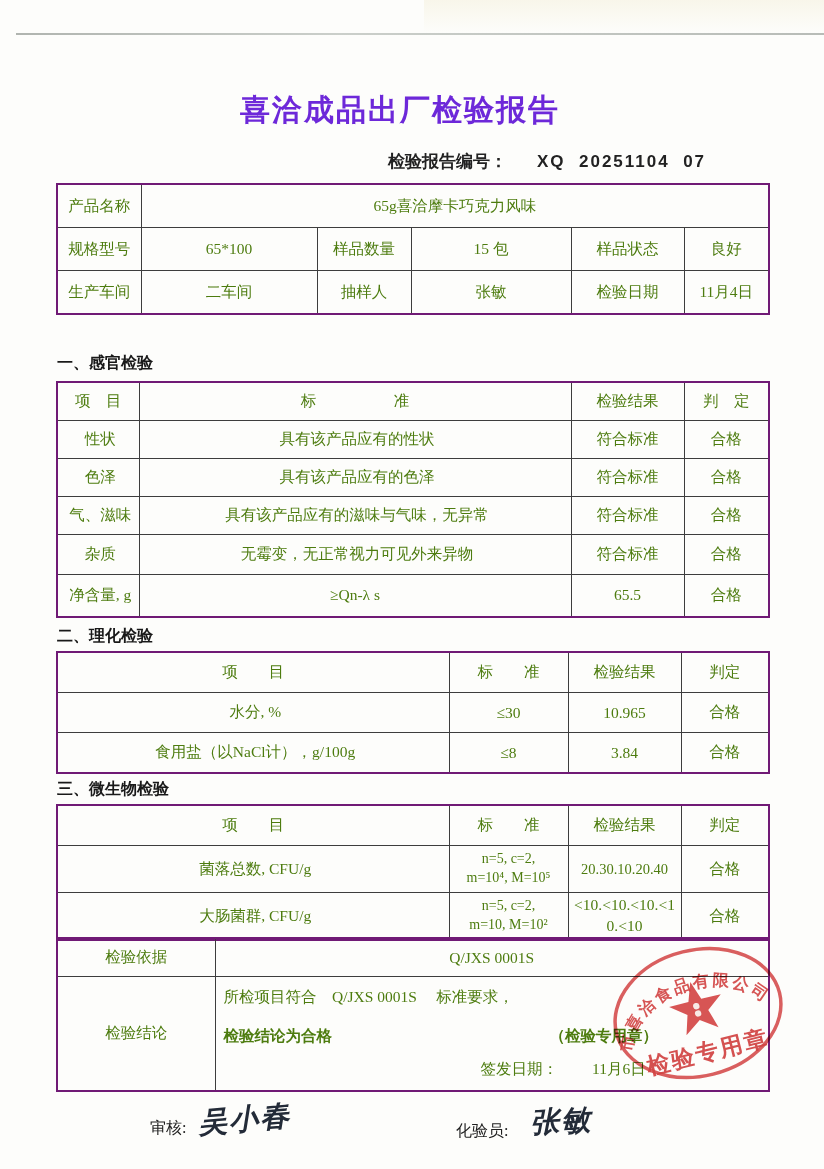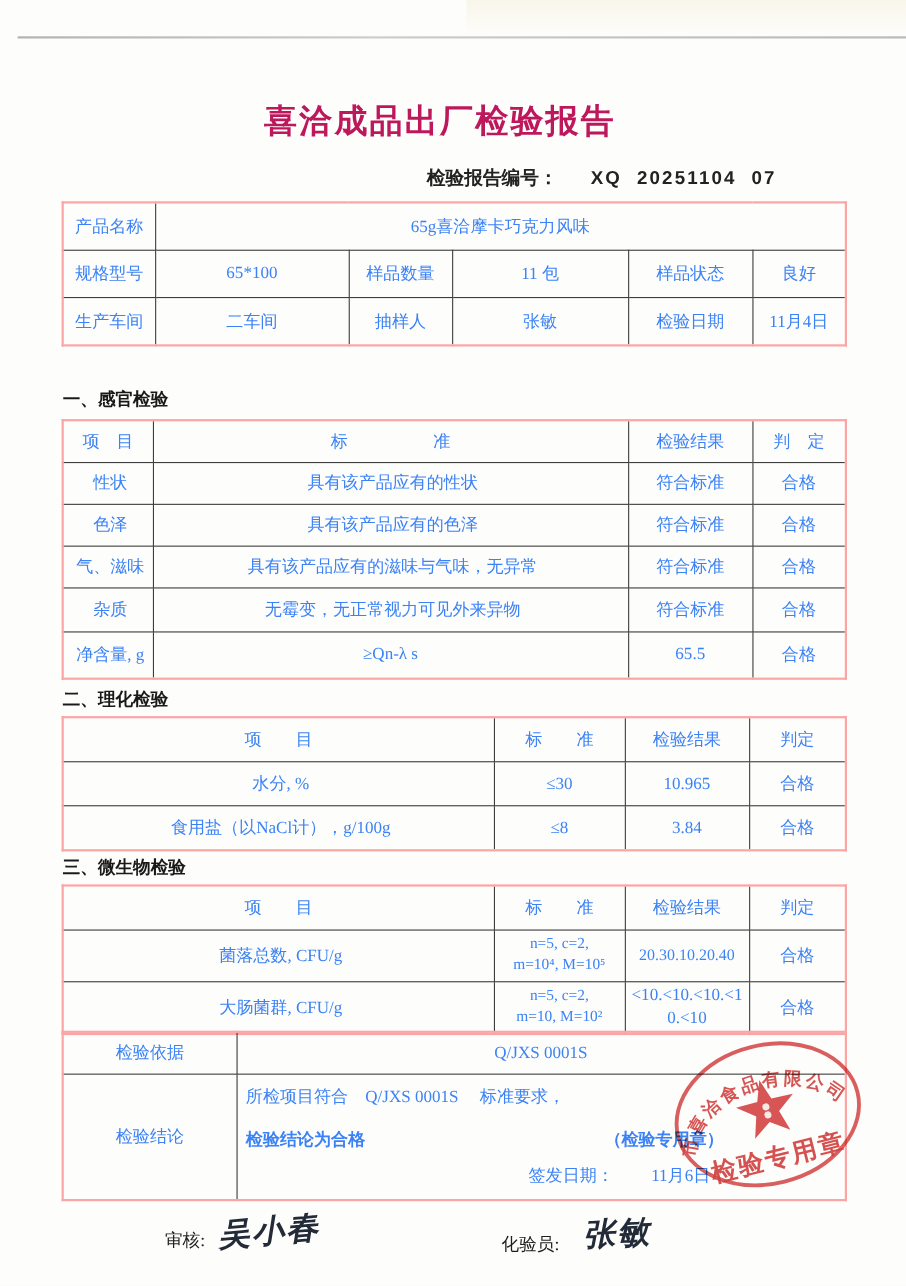--- a/index.html
+++ b/index.html
@@ -8,29 +8,29 @@
     background:#fdfdfb;overflow:hidden;
     font-family:"Liberation Serif","DejaVu Serif",serif;color:#1b1b1b;
   }
   .scanline{position:absolute;top:33px;left:16px;width:808px;height:2px;
     background:linear-gradient(90deg,#8f958f,#b5bbb5 40%,#9aa09a);opacity:.7;}
   .corner-tint{position:absolute;top:0;right:0;width:400px;height:33px;
     background:linear-gradient(180deg,#f7f4e6,#fdfdfb);opacity:.8;}
   .title{
     position:absolute;top:90px;left:0;width:800px;text-align:center;margin:0;
     font-family:"Liberation Sans","DejaVu Sans",sans-serif;
-    font-size:30px;font-weight:bold;letter-spacing:2px;color:#be185d;
+    font-size:30px;font-weight:bold;letter-spacing:2px;color:#6d28d9;
   }
   .report-no{position:absolute;top:150px;left:388px;
     font-family:"Liberation Sans","DejaVu Sans",sans-serif;
     font-size:17px;font-weight:600;color:#222;}
   .report-no .val{white-space:pre;margin-left:30px;letter-spacing:2px;font-weight:600;}
 
   table.grid{position:absolute;border-collapse:collapse;table-layout:fixed;
-    border:2px solid #fca5a5;font-size:15.5px;color:#3b82f6;}
+    border:2px solid #701a75;font-size:15.5px;color:#4d7c0f;}
   table.grid td,table.grid th{border:1.5px solid #3d3d3d;padding:2px 5px;
     text-align:center;font-weight:normal;overflow:hidden;}
   table.grid th{font-size:15.5px;}
   .left{text-align:right;padding-left:9px !important;}
   .heading{position:absolute;left:57px;font-size:16px;font-weight:bold;color:#191919;margin:0;}
   .prewrap{white-space:pre-line;font-size:14px;line-height:1.35;}
   .brk{word-break:break-all;line-height:1.35;margin-top:38px;}
 
   
   #info-table{left:56px;top:183px;width:712px;}
@@ -92,21 +92,21 @@
       </colgroup>
     <tbody>
         <tr>
       <td>产品名称</td>
       <td colspan="5">65g喜洽摩卡巧克力风味</td>
     </tr>
     <tr>
       <td>规格型号</td>
       <td>65*100</td>
       <td>样品数量</td>
-      <td>11 包</td>
+      <td>15 包</td>
       <td>样品状态</td>
       <td>良好</td>
     </tr>
     <tr>
       <td>生产车间</td>
       <td>二车间</td>
       <td>抽样人</td>
       <td>张敏</td>
       <td>检验日期</td>
       <td>11月4日</td>

